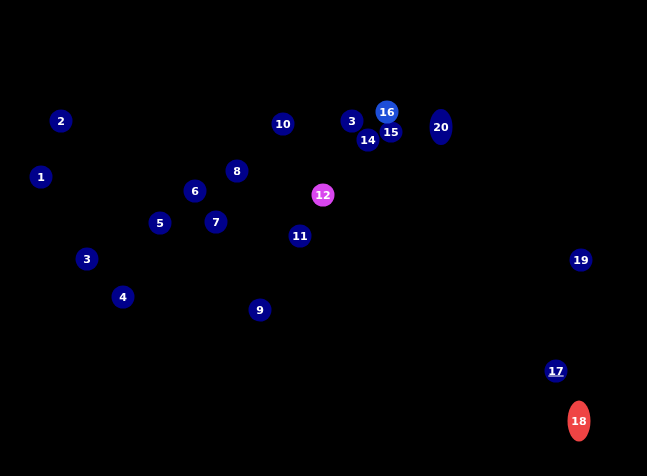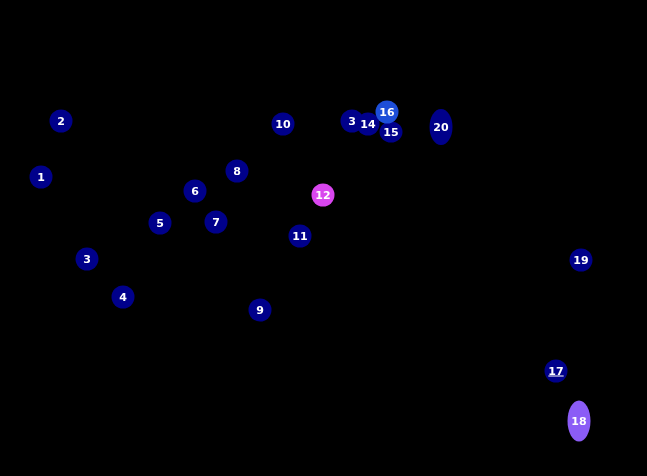--- a/index.html
+++ b/index.html
@@ -49,20 +49,20 @@
     <div class="marker" style="left: 123px; top: 297px; width: 23px; height: 23px; background: rgb(0, 0, 139); color: rgb(255, 255, 255);">4</div>
     <div class="marker" style="left: 160px; top: 223px; width: 23px; height: 23px; background: rgb(0, 0, 139); color: rgb(255, 255, 255);">5</div>
     <div class="marker" style="left: 195px; top: 191px; width: 23px; height: 23px; background: rgb(0, 0, 139); color: rgb(255, 255, 255);">6</div>
     <div class="marker" style="left: 216px; top: 222px; width: 23px; height: 23px; background: rgb(0, 0, 139); color: rgb(255, 255, 255);">7</div>
     <div class="marker" style="left: 237px; top: 171px; width: 23px; height: 23px; background: rgb(0, 0, 139); color: rgb(255, 255, 255);">8</div>
     <div class="marker" style="left: 260px; top: 310px; width: 23px; height: 23px; background: rgb(0, 0, 139); color: rgb(255, 255, 255);">9</div>
     <div class="marker" style="left: 283px; top: 124px; width: 23px; height: 23px; background: rgb(0, 0, 139); color: rgb(255, 255, 255);">10</div>
     <div class="marker" style="left: 300px; top: 236px; width: 23px; height: 23px; background: rgb(0, 0, 139); color: rgb(255, 255, 255);">11</div>
     <div class="marker" style="left: 323px; top: 195px; width: 23px; height: 23px; background: #d946ef; color: rgb(255, 255, 255);">12</div>
     <div class="marker" style="left: 352px; top: 121px; width: 23px; height: 23px; background: rgb(0, 0, 139); color: rgb(255, 255, 255);">3</div>
-    <div class="marker" style="left: 368px; top: 124px; width: 23px; height: 23px; background: rgb(0, 0, 139); color: rgb(255, 255, 255);">14</div>
+    <div class="marker" style="left: 368px; top: 140px; width: 23px; height: 23px; background: rgb(0, 0, 139); color: rgb(255, 255, 255);">14</div>
     <div class="marker" style="left: 391px; top: 132px; width: 23px; height: 21px; background: rgb(0, 0, 139); color: rgb(255, 255, 255);">15</div>
     <div class="marker" style="left: 387px; top: 112px; width: 23px; height: 23px; background: #1d4ed8; color: rgb(255, 255, 255);">16</div>
     <div class="marker" style="left: 556px; top: 371px; width: 23px; height: 23px; background: rgb(0, 0, 139); color: rgb(255, 255, 255); text-decoration: underline;">17</div>
-    <div class="marker" style="left: 579px; top: 421px; width: 23px; height: 41px; background: #8b5cf6; color: rgb(255, 255, 255);">18</div>
+    <div class="marker" style="left: 579px; top: 421px; width: 23px; height: 41px; background: #ef4444; color: rgb(255, 255, 255);">18</div>
     <div class="marker" style="left: 581px; top: 260px; width: 23px; height: 23px; background: rgb(0, 0, 139); color: rgb(255, 255, 255);">19</div>
     <div class="marker" style="left: 441px; top: 127px; width: 23px; height: 36px; background: rgb(0, 0, 139); color: rgb(255, 255, 255); text-align: right;">20</div>
   </div>
 
 </body></html>

